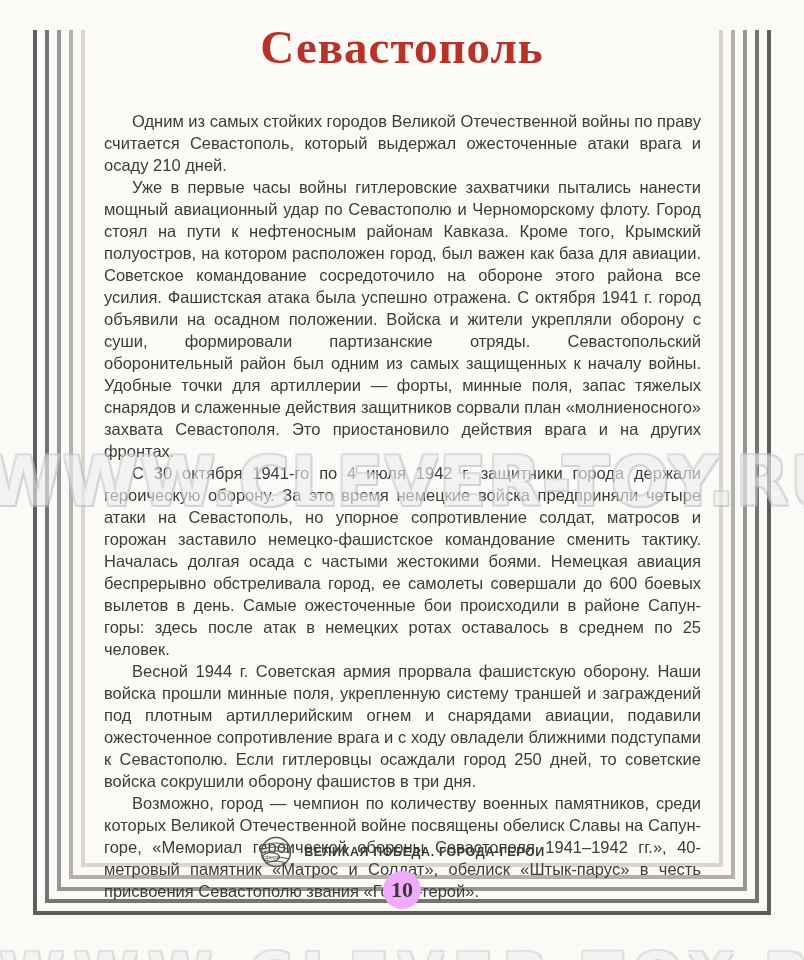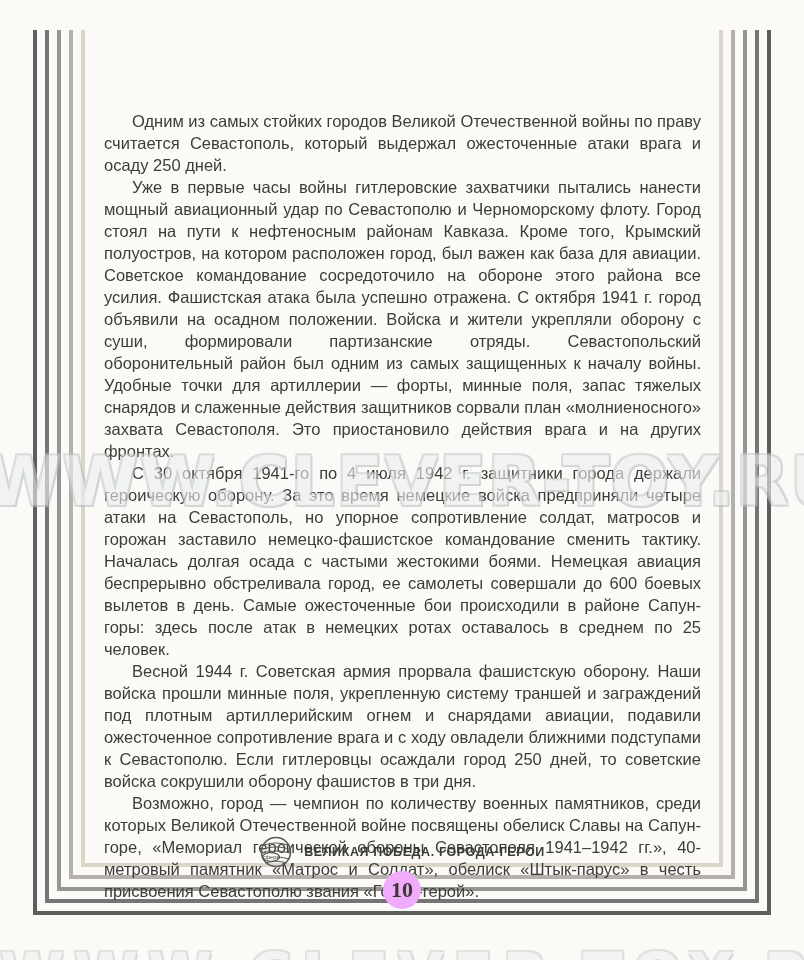--- a/index.html
+++ b/index.html
@@ -63,23 +63,24 @@
 <div class="page" style="background: rgb(251, 250, 246); color: rgb(61, 60, 57);">
 
   <div>
     <div class="frame-ring r0" style="border-color: rgb(94, 94, 94);"></div>
     <div class="frame-ring r1" style="border-color: rgb(117, 117, 117);"></div>
     <div class="frame-ring r2" style="border-color: rgb(149, 149, 149);"></div>
     <div class="frame-ring r3" style="border-color: rgb(180, 177, 170);"></div>
     <div class="frame-ring r4" style="border-color: rgb(218, 214, 202);"></div>
   </div>
 
+  <h1 class="title" style="color: rgb(183, 50, 41);">Севастополь</h1>
 
   <div class="body-text">
-      <p>Одним из самых стойких городов Великой Отечественной войны по праву считается Севастополь, который выдержал ожесточенные атаки врага и осаду 250 дней.</p>
+      <p>Одним из самых стойких городов Великой Отечественной войны по праву считается Севастополь, который выдержал ожесточенные атаки врага и осаду 210 дней.</p>
       <p>Уже в первые часы войны гитлеровские захватчики пытались нанести мощный авиационный удар по Севастополю и Черноморскому флоту. Город стоял на пути к нефтеносным районам Кавказа. Кроме того, Крымский полуостров, на котором расположен город, был важен как база для авиации. Советское командование сосредоточило на обороне этого района все усилия. Фашистская атака была успешно отражена. С октября 1941 г. город объявили на осадном положении. Войска и жители укрепляли оборону с суши, формировали партизанские отряды. Севастопольский оборонительный район был одним из самых защищенных к началу войны. Удобные точки для артиллерии — форты, минные поля, запас тяжелых снарядов и слаженные действия защитников сорвали план «молниеносного» захвата Севастополя. Это приостановило действия врага и на других фронтах.</p>
       <p>С 30 октября 1941-го по 4 июля 1942 г. защитники города держали героическую оборону. За это время немецкие войска предприняли четыре атаки на Севастополь, но упорное сопротивление солдат, матросов и горожан заставило немецко-фашистское командование сменить тактику. Началась долгая осада с частыми жестокими боями. Немецкая авиация беспрерывно обстреливала город, ее самолеты совершали до 600 боевых вылетов в день. Самые ожесточенные бои происходили в районе Сапун-горы: здесь после атак в немецких ротах оставалось в среднем по 25 человек.</p>
       <p>Весной 1944 г. Советская армия прорвала фашистскую оборону. Наши войска прошли минные поля, укрепленную систему траншей и заграждений под плотным артиллерийским огнем и снарядами авиации, подавили ожесточенное сопротивление врага и с ходу овладели ближними подступами к Севастополю. Если гитлеровцы осаждали город 250 дней, то советские войска сокрушили оборону фашистов в три дня.</p>
       <p>Возможно, город — чемпион по количеству военных памятников, среди которых Великой Отечественной войне посвящены обелиск Славы на Сапун-горе, «Мемориал героической обороны Севастополя 1941–1942 гг.», 40-метровый памятник «Матрос и Солдат», обелиск «Штык-парус» в честь присвоения Севастополю звания «Город-герой».</p>
     </div>
 
   <div class="watermark wm-mid">WWW.CLEVER-TOY.RU</div>
 
   <div class="footer">
     <svg class="logo" viewBox="0 0 34 34">

